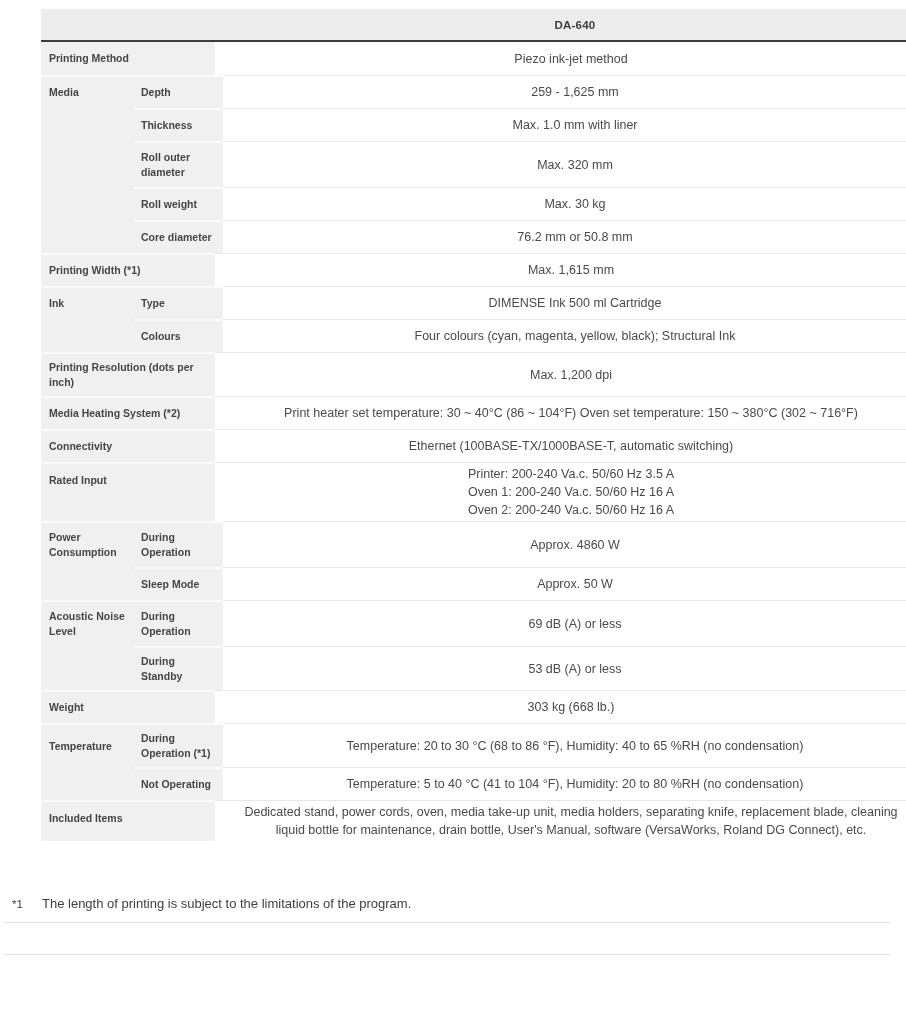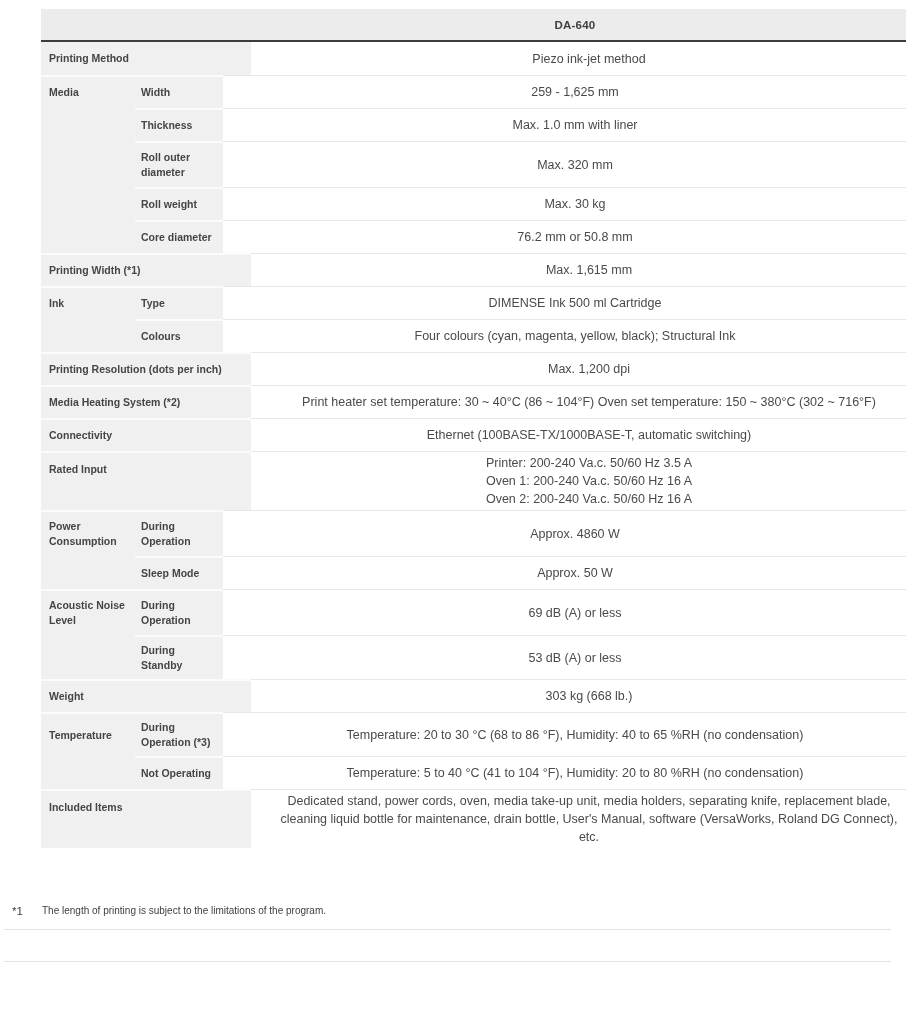--- a/index.html
+++ b/index.html
@@ -32,21 +32,21 @@
     font-weight: bold;
     color: #3e3e3e;
     letter-spacing: 0.2px;
   }
 
   
   .row { display: flex; width: 100%; }
   .cell { display: flex; align-items: center; }
   .c1  { width: 94px;  background: #f0f0f0; padding: 6px 4px 6px 8px; }
   .c2  { width: 88px;  background: #f0f0f0; padding: 6px 6px 6px 6px; }
-  .c12 { width: 210px; background: #f0f0f0; padding: 6px 4px 6px 8px; }
+  .c12 { width: 174px; background: #f0f0f0; padding: 6px 4px 6px 8px; }
   .cv  { flex: 1; background: #ffffff; justify-content: center; text-align: center; padding: 2px 22px; }
 
   .lab {
     font-size: 10.5px;
     font-weight: bold;
     color: #454545;
     line-height: 15px;
   }
   .cv {
     font-size: 12.5px;
@@ -74,21 +74,21 @@
     padding: 11px 0 11px 8px;
   }
   .footnote.f2 { padding-top: 14px; padding-bottom: 17px; }
   .fmark {
     width: 30px;
     flex: 0 0 30px;
     font-size: 11.5px;
     color: #3e3e3e;
   }
   .ftext {
-    font-size: 10px;
+    font-size: 13px;
     color: #3e3e3e;
     line-height: 15px;
   }
 </style>
 </head>
 <body>
 
 <div class="page">
 
   <div class="spec-table">
@@ -98,21 +98,21 @@
       <div class="model">DA-640</div>
     </div>
 
     <div class="row first">
       <div class="cell c12 lab">Printing Method</div>
       <div class="cell cv">Piezo ink-jet method</div>
     </div>
 
     <div class="row">
       <div class="cell c1 lab">Media</div>
-      <div class="cell c2 lab">Width</div>
+      <div class="cell c2 lab">Depth</div>
       <div class="cell cv">259 - 1,625 mm</div>
     </div>
 
     <div class="row sub">
       <div class="cell c1"></div>
       <div class="cell c2 lab">Thickness</div>
       <div class="cell cv">Max. 1.0 mm with liner</div>
     </div>
 
     <div class="row sub tall2">
@@ -198,21 +198,21 @@
     </div>
 
 
     <div class="row">
       <div class="cell c12 lab">Weight</div>
       <div class="cell cv">303 kg (668 lb.)</div>
     </div>
 
     <div class="row env">
       <div class="cell c1 lab">Temperature</div>
-      <div class="cell c2 lab">During Operation (*3)</div>
+      <div class="cell c2 lab">During Operation (*1)</div>
       <div class="cell cv">Temperature: 20 to 30 °C (68 to 86 °F), Humidity: 40 to 65 %RH (no condensation)</div>
     </div>
 
     <div class="row sub">
       <div class="cell c1"></div>
       <div class="cell c2 lab">Not Operating</div>
       <div class="cell cv">Temperature: 5 to 40 °C (41 to 104 °F), Humidity: 20 to 80 %RH (no condensation)</div>
     </div>
 
     <div class="row">

